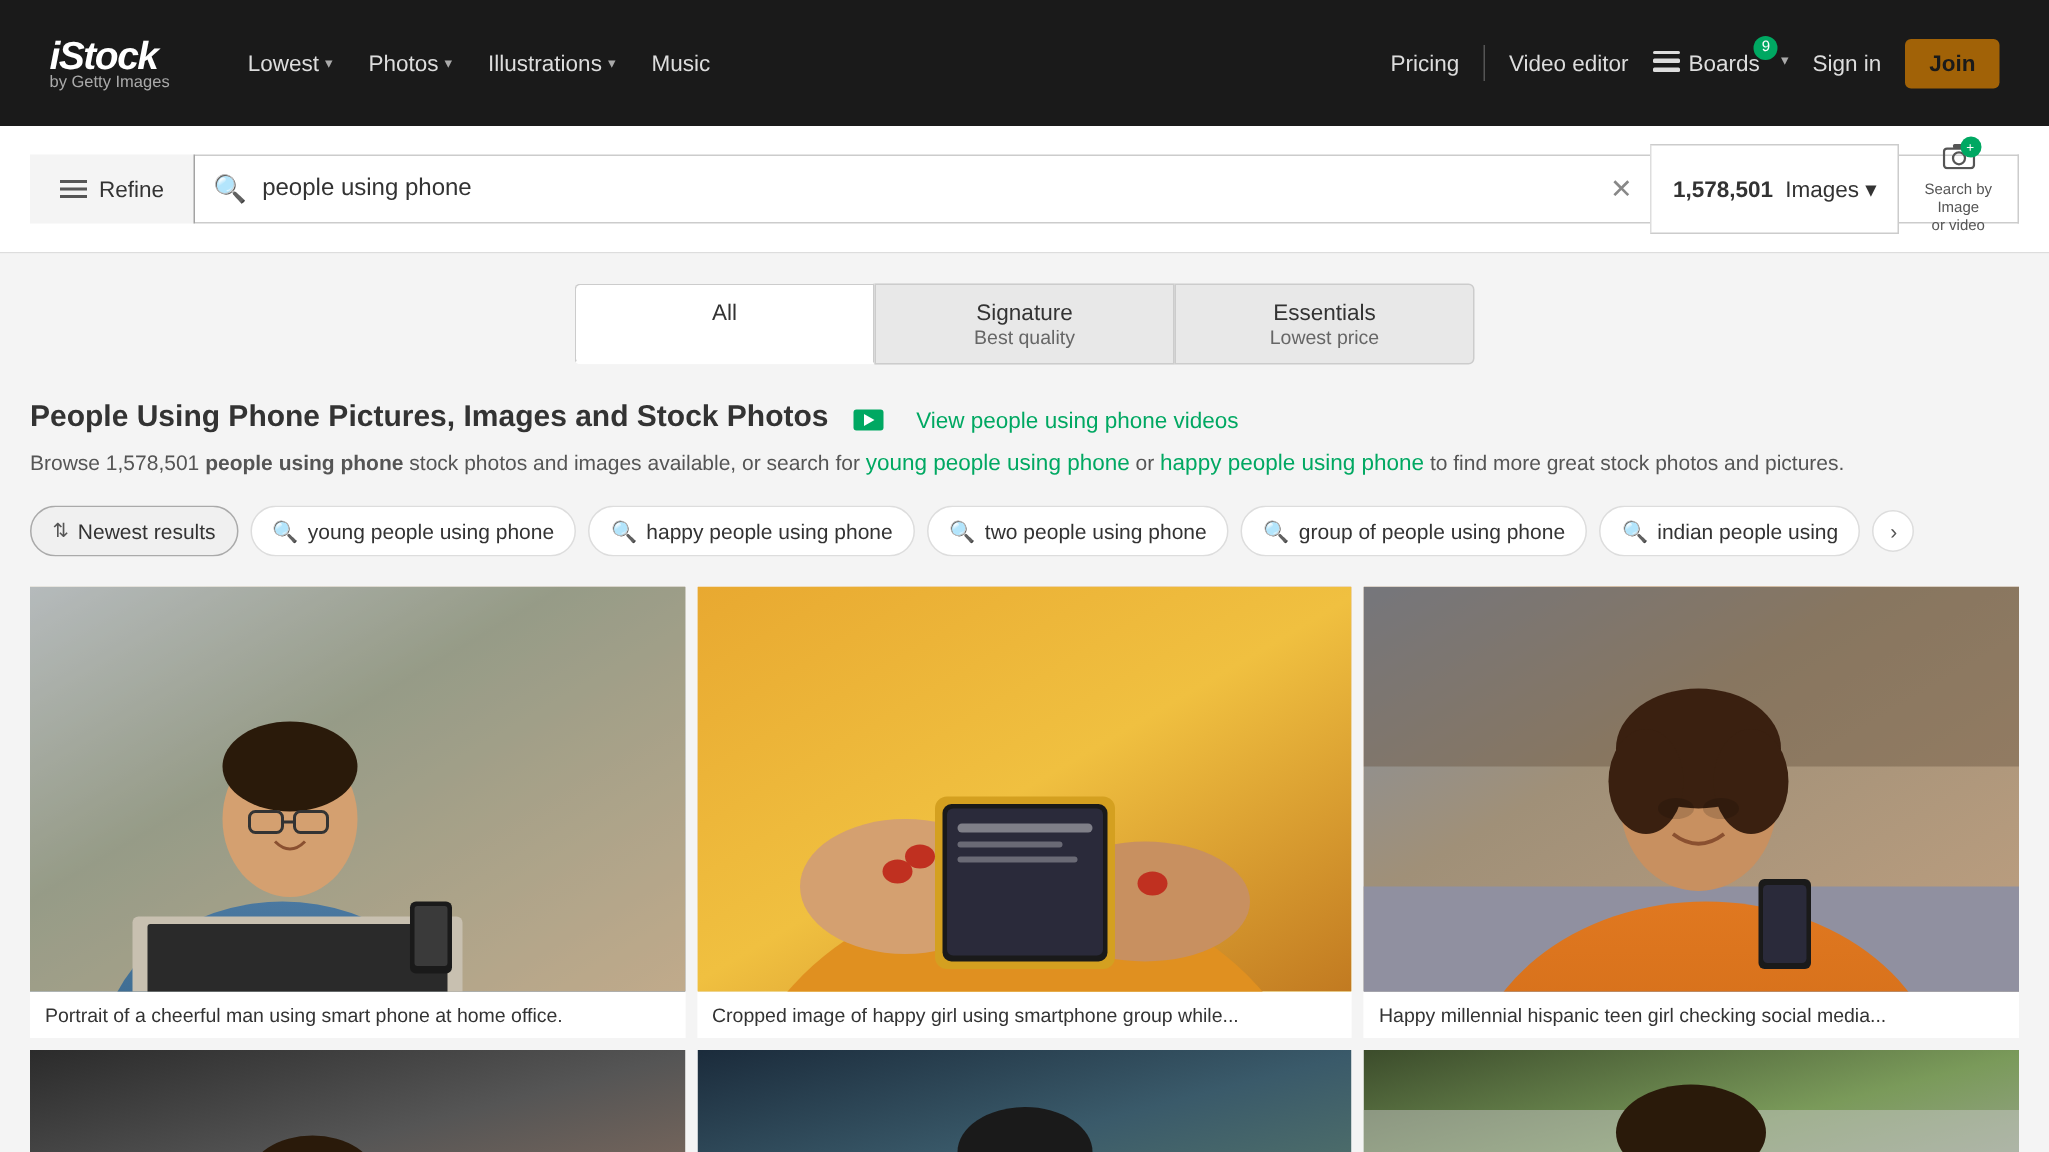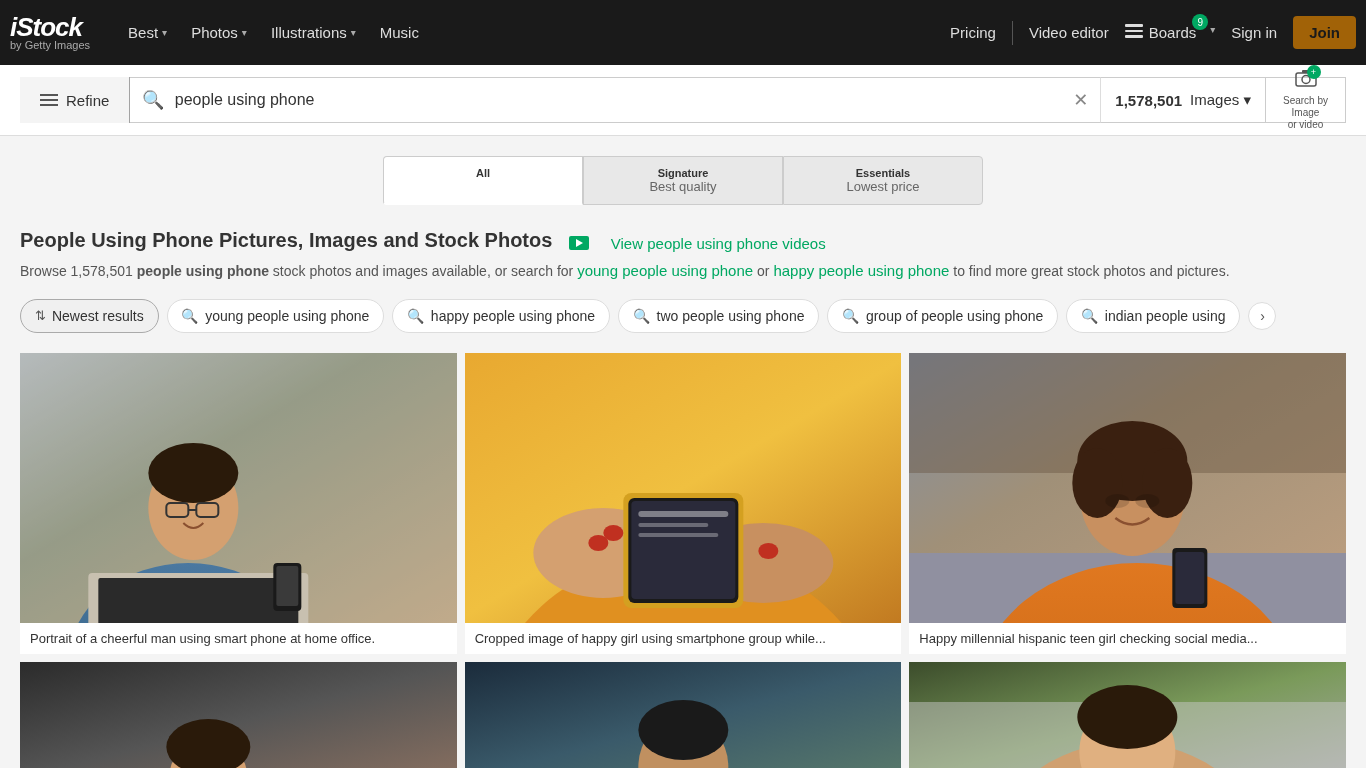--- a/index.html
+++ b/index.html
@@ -3,23 +3,23 @@
   <meta charset="utf-8">
   <style>
     * { box-sizing: border-box; margin: 0; padding: 0; }
     body { font-family: Arial, Helvetica, sans-serif; background: #f4f4f4; color: #333; }
 
     
     .header {
       background: #1a1a1a;
       display: flex;
       align-items: center;
-      padding: 0 10px;
-      height: 65px;
-      gap: 18px;
+      padding: 0 33px;
+      height: 84px;
+      gap: 32px;
     }
     .logo-area {
       display: flex;
       flex-direction: column;
       color: white;
       line-height: 1;
       margin-right: 10px;
     }
     .logo-main {
       font-size: 26px;
@@ -163,21 +163,21 @@
     .search-clear {
       color: #888;
       cursor: pointer;
       font-size: 18px;
     }
     .results-count-area {
       display: flex;
       align-items: center;
       border: 1px solid #ccc;
       border-left: 1px solid #ddd;
-      height: 46px;
+      height: 60px;
       padding: 0 14px;
       background: white;
       gap: 8px;
       cursor: pointer;
       white-space: nowrap;
       min-width: 160px;
     }
     .results-count-num { font-weight: 700; font-size: 15px; }
     .results-count-label { font-size: 15px; color: #333; }
     .search-by-image {
@@ -226,21 +226,21 @@
       border: 1px solid #ccc;
       cursor: pointer;
       min-width: 200px;
     }
     .filter-tab:first-child { border-radius: 4px 0 0 4px; }
     .filter-tab:last-child { border-radius: 0 4px 4px 0; }
     .filter-tab.active {
       background: white;
       border-bottom: 2px solid white;
     }
-    .filter-tab-main { font-size: 11px; font-weight: 700; }
+    .filter-tab-main { font-size: 15px; font-weight: 400; }
     .filter-tab-sub { font-size: 13px; color: #666; }
     .filter-tab.active .filter-tab-main { color: #333; }
 
     
     .page-title-area { margin-bottom: 8px; }
     .page-title {
       font-size: 20px;
       font-weight: 700;
       display: inline;
       margin-right: 12px;
@@ -373,21 +373,21 @@
 <header class="header">
   <div class="logo-area">
     <div class="logo-main">
       <span>iStock</span>
     </div>
     <div class="logo-sub">by Getty Images</div>
   </div>
 
   <nav class="nav-links">
     <div class="nav-item">
-      <span>Best</span>
+      <span>Lowest</span>
       <span class="chevron-down">▾</span>
     </div>
     <div class="nav-item">
       <span>Photos</span>
       <span class="chevron-down">▾</span>
     </div>
     <div class="nav-item">
       <span>Illustrations</span>
       <span class="chevron-down">▾</span>
     </div>

